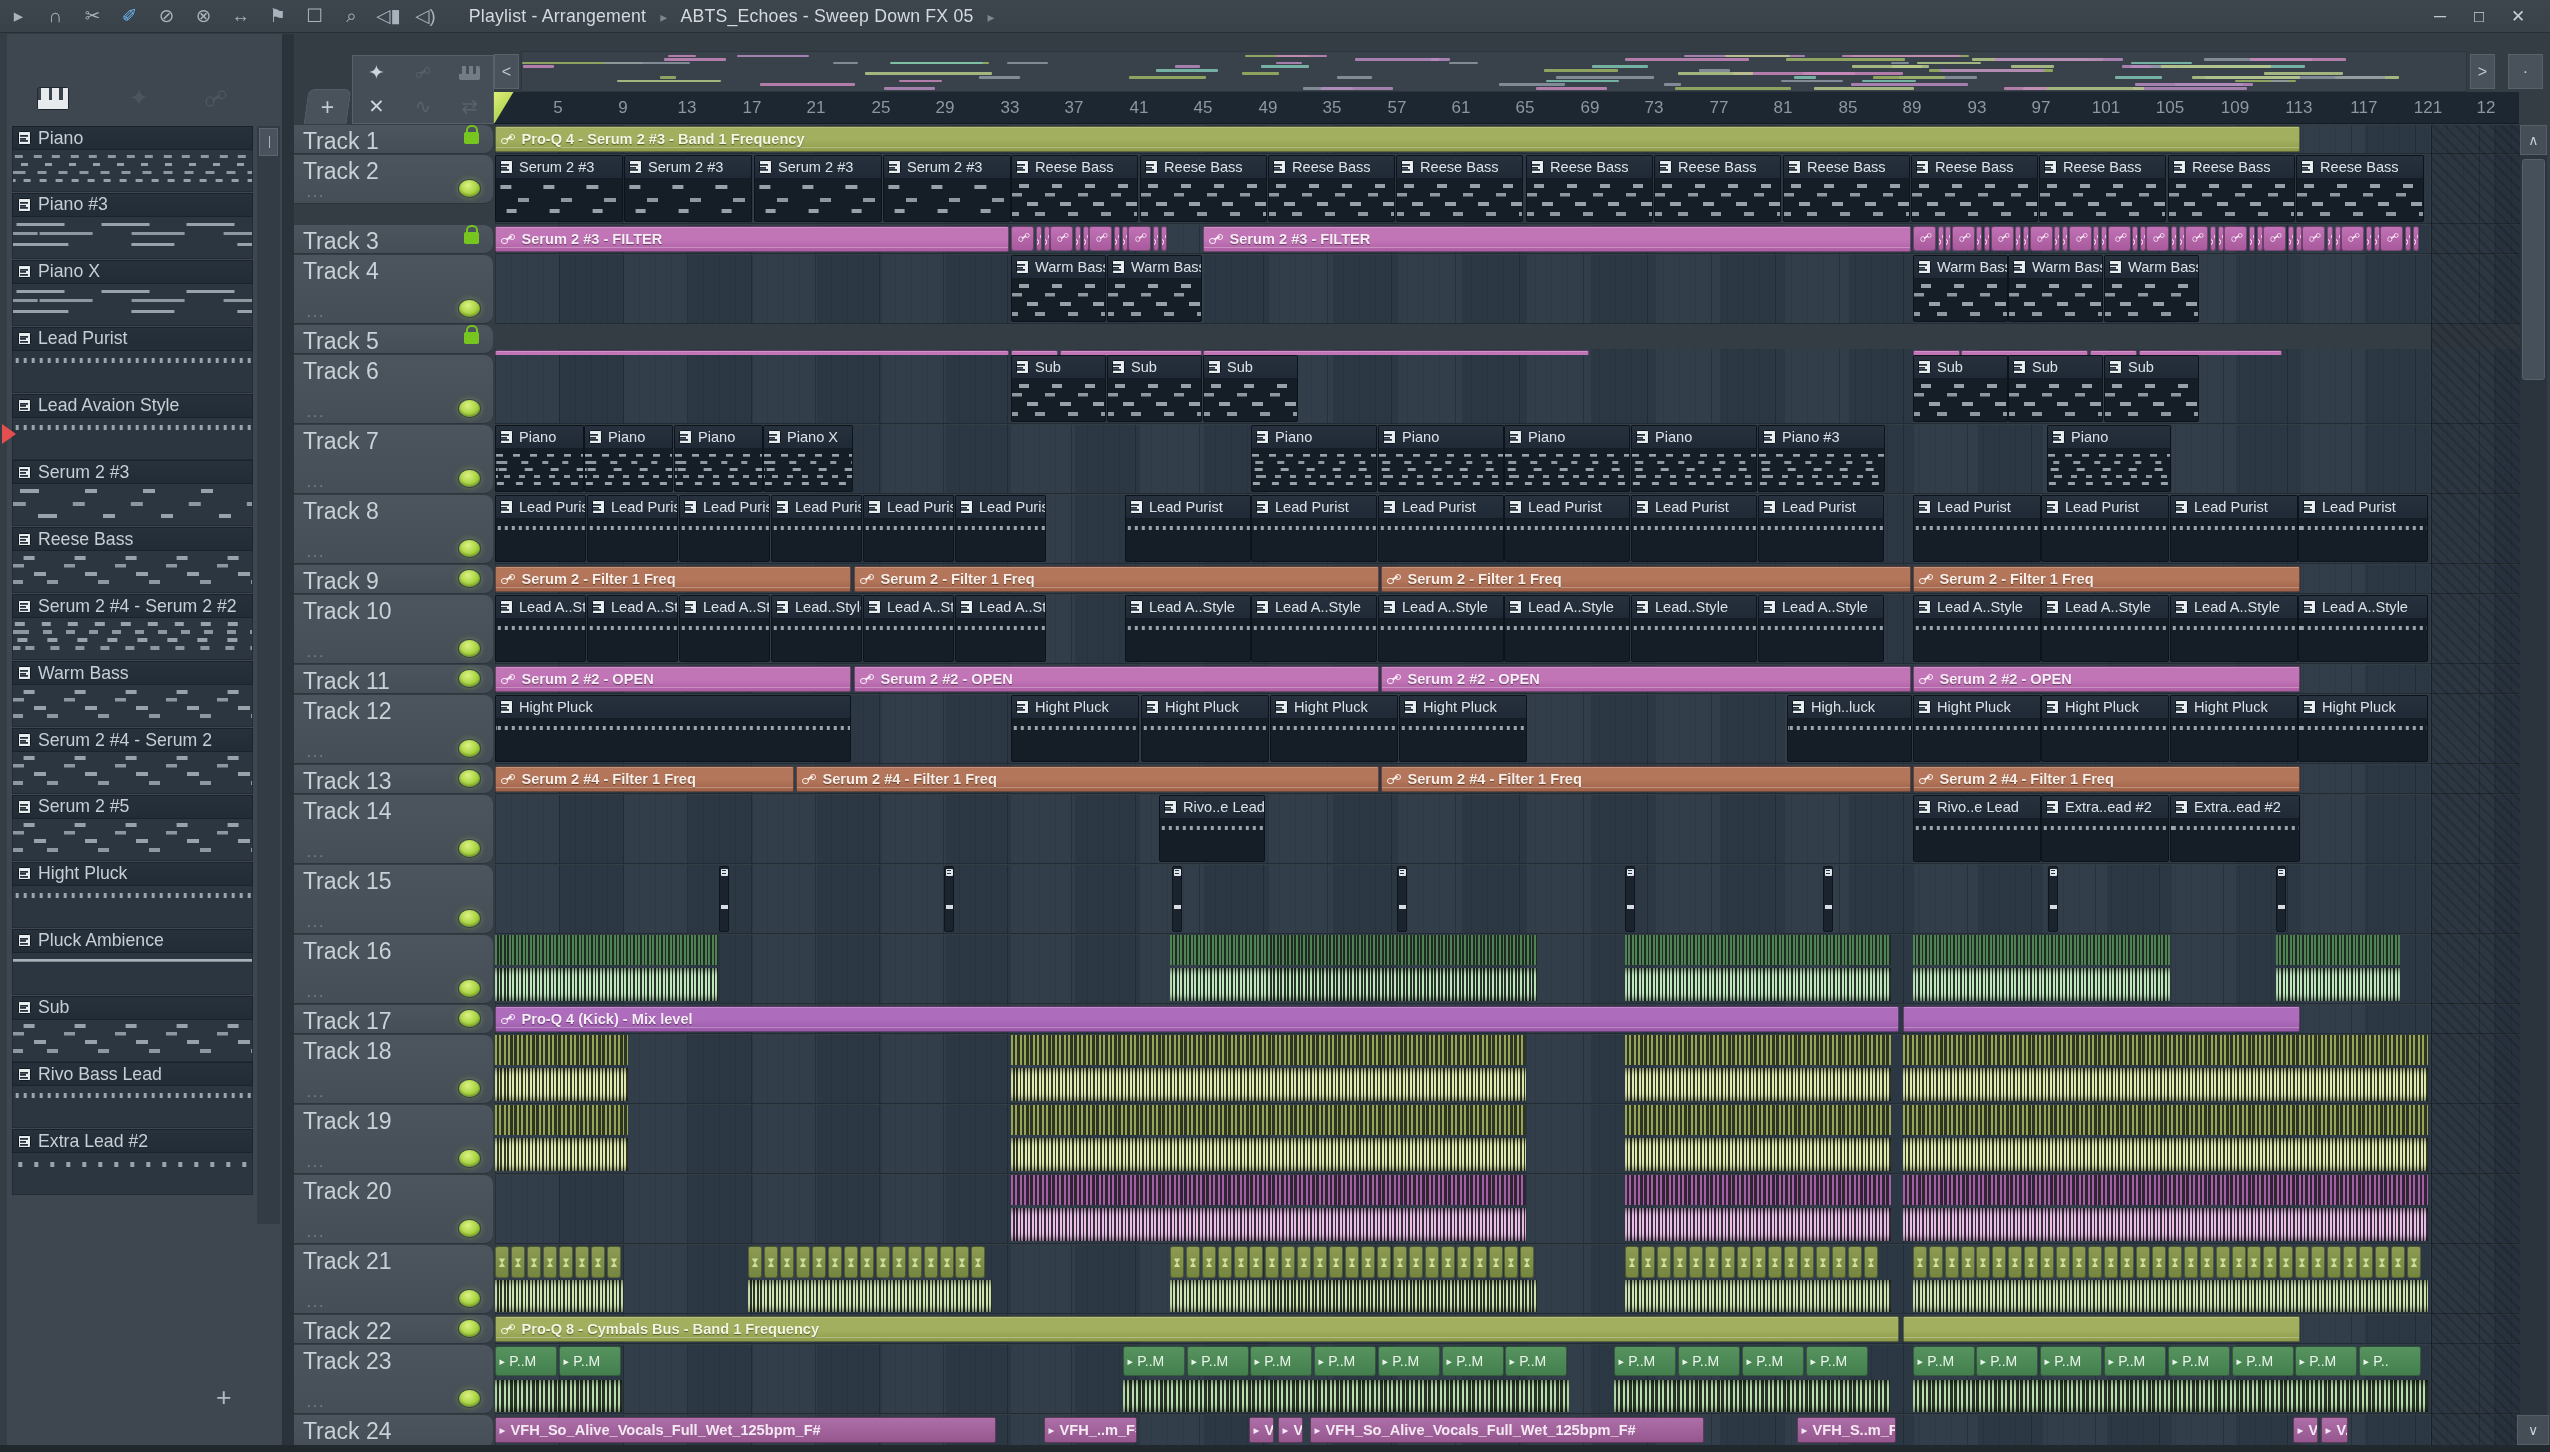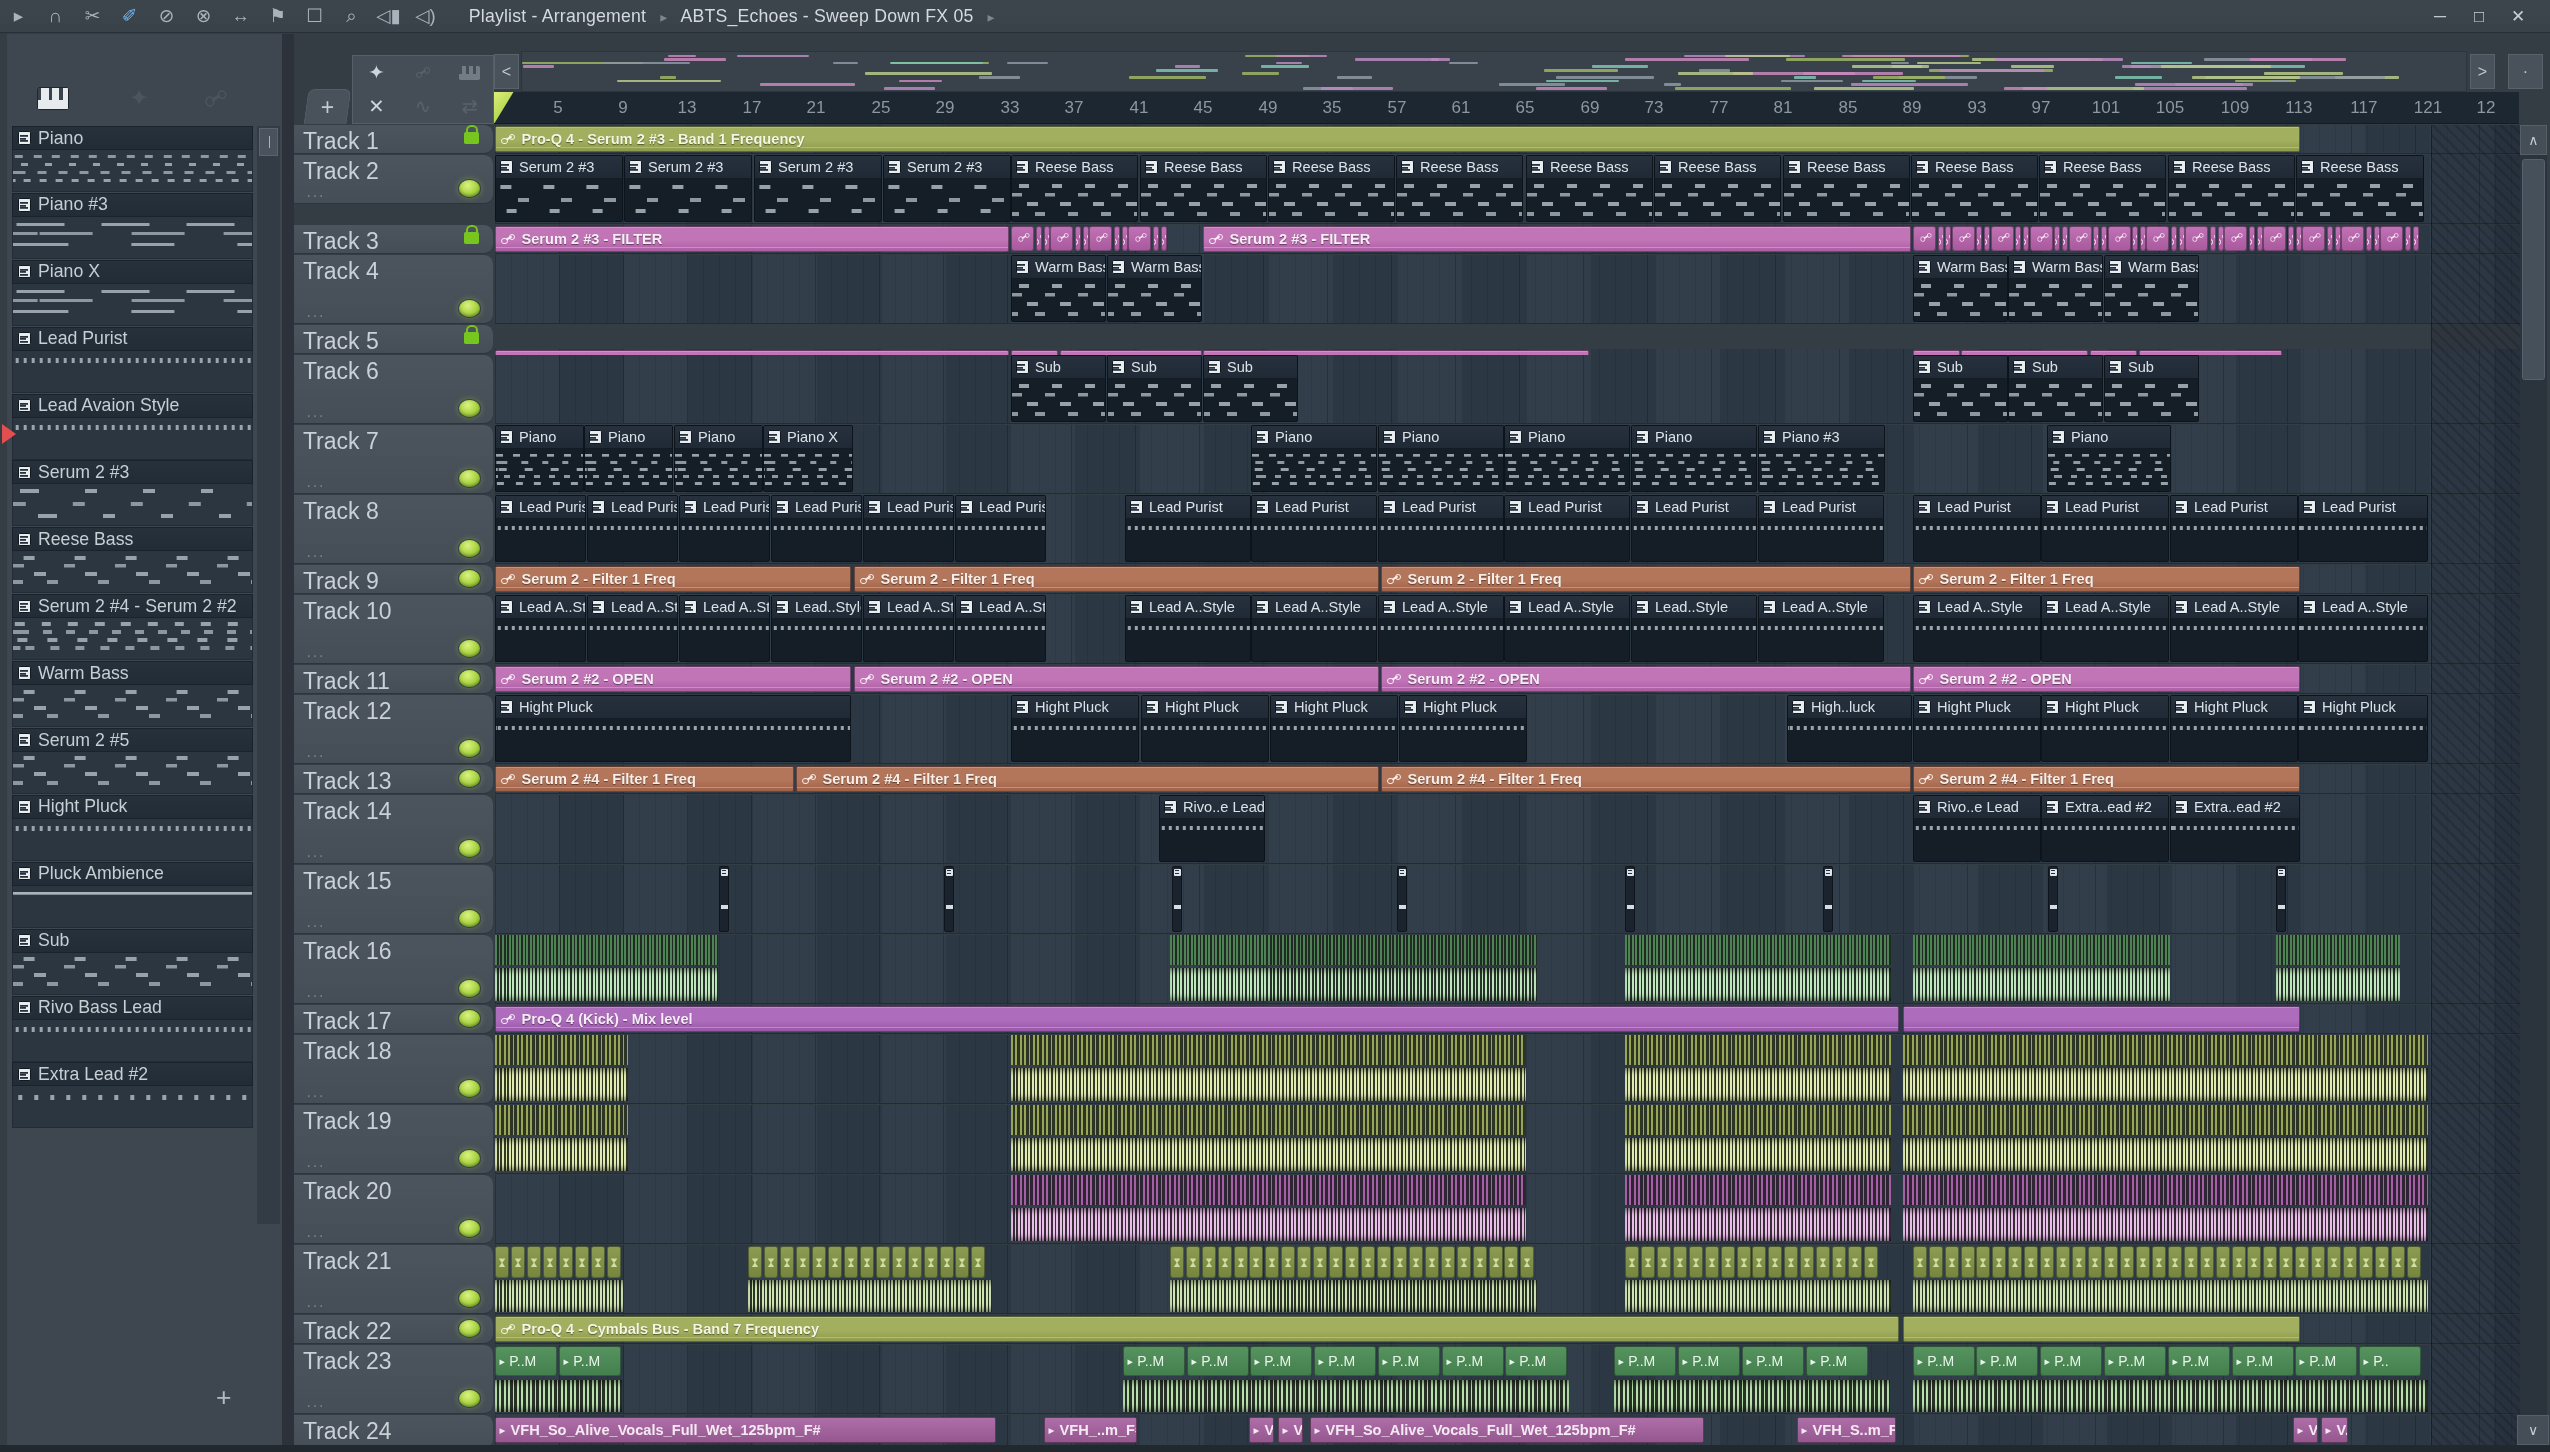--- a/index.html
+++ b/index.html
@@ -314,20 +314,27 @@
       <div class="pat-item">
         <div class="pat-bar">
           <span class="pic"></span>
           <span>Warm Bass</span>
         </div>
         <div class="pat-prev sv sv-steps"></div>
       </div>
       <div class="pat-item">
         <div class="pat-bar">
           <span class="pic"></span>
+          <span>Serum 2 #4 - Serum 2</span>
+        </div>
+        <div class="pat-prev sv sv-steps"></div>
+      </div>
+      <div class="pat-item">
+        <div class="pat-bar">
+          <span class="pic"></span>
           <span>Serum 2 #5</span>
         </div>
         <div class="pat-prev sv sv-steps"></div>
       </div>
       <div class="pat-item">
         <div class="pat-bar">
           <span class="pic"></span>
           <span>Hight Pluck</span>
         </div>
         <div class="pat-prev sv sv-dots"></div>
@@ -1634,21 +1641,21 @@
       <div class="chip chip-olive" style="left: 1880px; width: 14px;"></div>
       <div class="chip chip-olive" style="left: 1896px; width: 14px;"></div>
       <div class="chip chip-olive" style="left: 1912px; width: 14px;"></div>
       <div class="wave wave-olive" style="left: 1418px; width: 515px;"></div>
     </div>
     <div class="lane" style="top: 1190px; height: 29px;">
       <div class="clip clip-auto c-green" style="left: 0px; width: 1404px; top: 0.9px; height: 26px;">
         <b class="lk">
           <i></i>
         </b>
-        <span class="albl">Pro-Q 4 - Cymbals Bus - Band 7 Frequency</span>
+        <span class="albl">Pro-Q 8 - Cymbals Bus - Band 1 Frequency</span>
       </div>
       <div class="clip clip-auto c-green" style="left: 1408px; width: 397px; top: 0.9px; height: 26px;"></div>
     </div>
     <div class="lane" style="top: 1220px; height: 69px;">
       <div class="chip chip-green" style="left: 0px; width: 62px;">
         <span class="cg-ic">▸</span>
         <span class="cg-lb">P..M</span>
       </div>
       <div class="chip chip-green" style="left: 64px; width: 62px;">
         <span class="cg-ic">▸</span>

